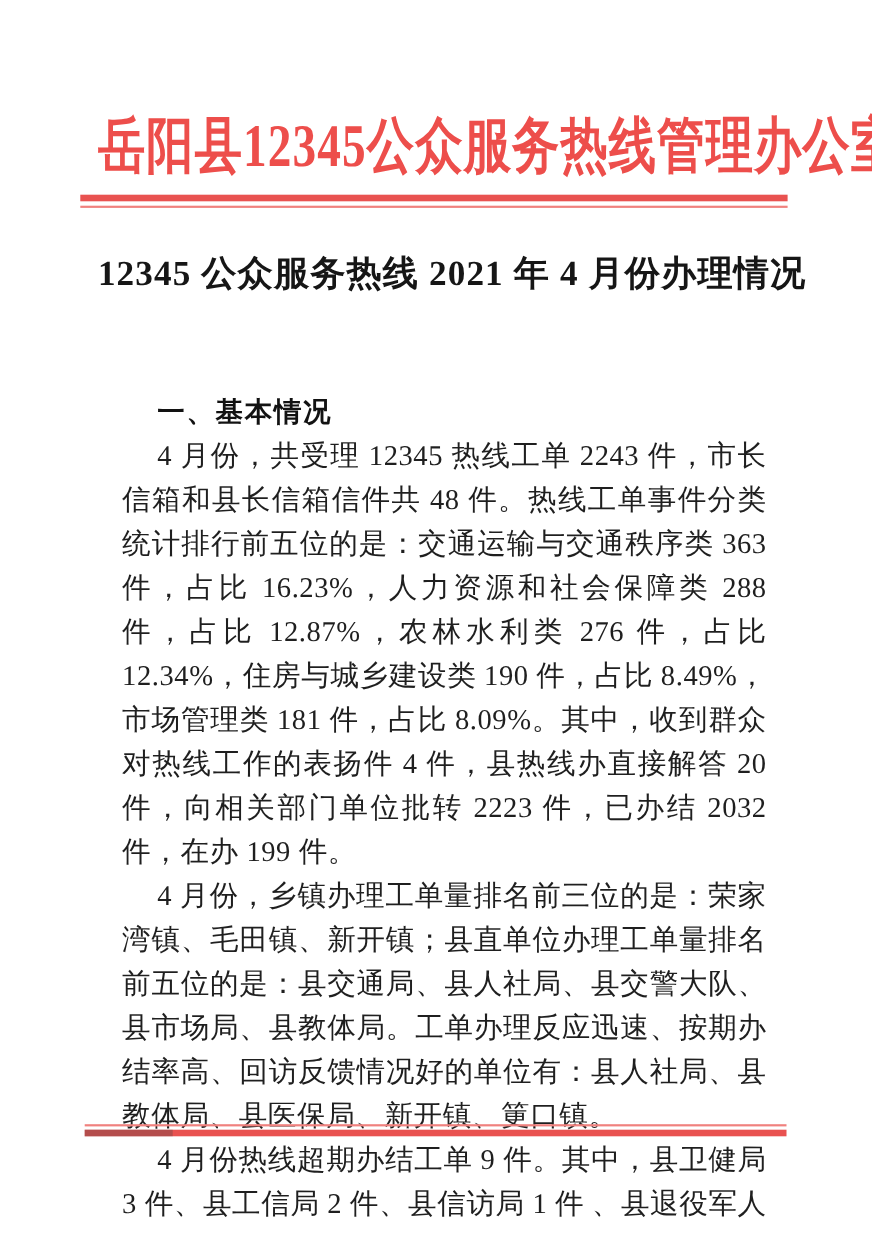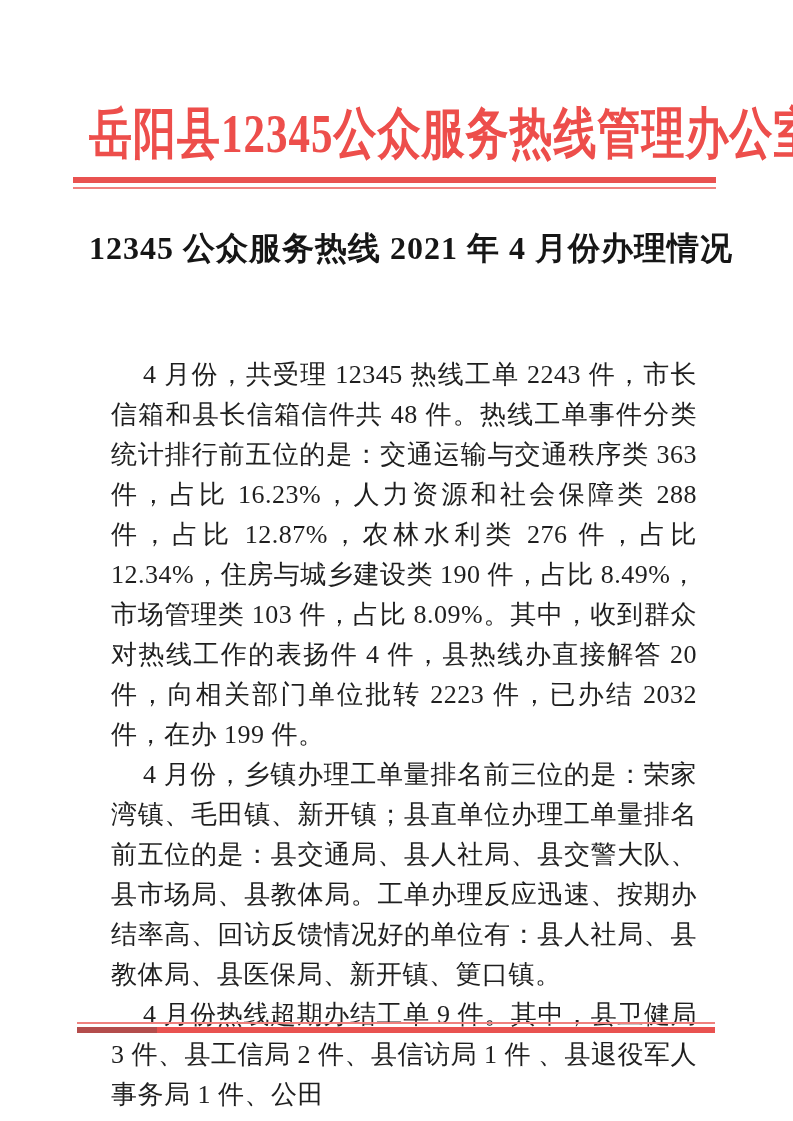--- a/index.html
+++ b/index.html
@@ -54,21 +54,22 @@
   <div class="masthead">岳阳县12345公众服务热线管理办公室</div>
 
   <div class="rule rule-top-thick"></div>
   <div class="rule rule-top-thin"></div>
 
   <h1 class="doc-title">
     <span class="t1">12345 公众服务热线 2021 年 4 月份办理情况</span>
   </h1>
 
   <main class="body-text">
-    <p>4 月份，共受理 12345 热线工单 2243 件，市长信箱和县长信箱信件共 48 件。热线工单事件分类统计排行前五位的是：交通运输与交通秩序类 363 件，占比 16.23%，人力资源和社会保障类 288 件，占比 12.87%，农林水利类 276 件，占比 12.34%，住房与城乡建设类 190 件，占比 8.49%，市场管理类 103 件，占比 8.09%。其中，收到群众对热线工作的表扬件 4 件，县热线办直接解答 20 件，向相关部门单位批转 2223 件，已办结 2032 件，在办 199 件。</p>
+    <h2>一、基本情况</h2>
+    <p>4 月份，共受理 12345 热线工单 2243 件，市长信箱和县长信箱信件共 48 件。热线工单事件分类统计排行前五位的是：交通运输与交通秩序类 363 件，占比 16.23%，人力资源和社会保障类 288 件，占比 12.87%，农林水利类 276 件，占比 12.34%，住房与城乡建设类 190 件，占比 8.49%，市场管理类 181 件，占比 8.09%。其中，收到群众对热线工作的表扬件 4 件，县热线办直接解答 20 件，向相关部门单位批转 2223 件，已办结 2032 件，在办 199 件。</p>
     <p>4 月份，乡镇办理工单量排名前三位的是：荣家湾镇、毛田镇、新开镇；县直单位办理工单量排名前五位的是：县交通局、县人社局、县交警大队、县市场局、县教体局。工单办理反应迅速、按期办结率高、回访反馈情况好的单位有：县人社局、县教体局、县医保局、新开镇、筻口镇。</p>
     <p>4 月份热线超期办结工单 9 件。其中，县卫健局 3 件、县工信局 2 件、县信访局 1 件 、县退役军人事务局 1 件、公田</p>
   </main>
 
   <div class="rule rule-bottom-thin"></div>
   <div class="rule rule-bottom-thick">
     <span class="smudge"></span>
   </div>
 
 </div>

